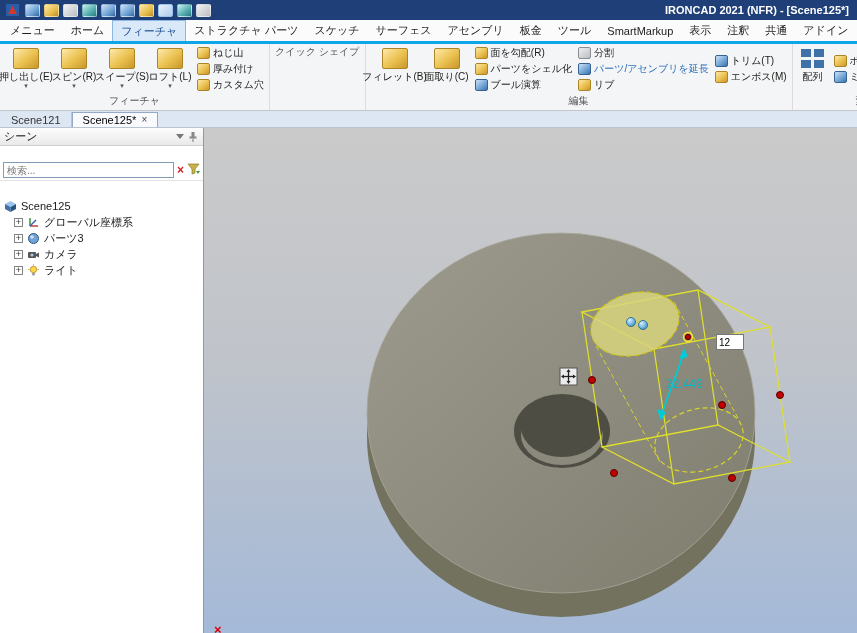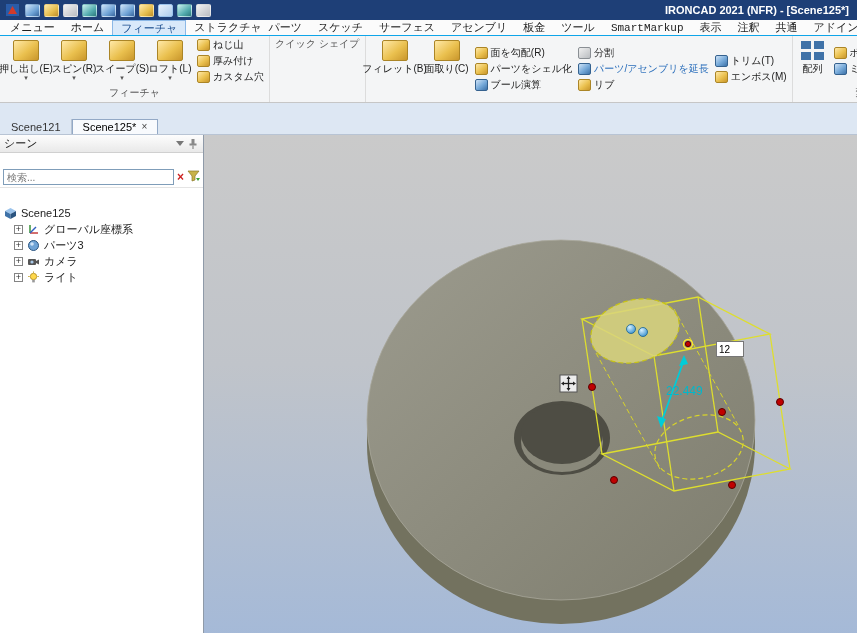--- a/index.html
+++ b/index.html
@@ -14,21 +14,21 @@
   .titlebar { height: 20px; background: #1e3f77; display: flex; align-items: center; padding: 0 5px; gap: 4px; font-weight: bold; }
   .qat-icon { width: 15px; height: 13px; border-radius: 2px; display: inline-block; border: 1px solid rgba(255,255,255,.25); }
   .qi-blue  { background: linear-gradient(140deg,#cfe3f7,#6fa3d6 60%,#39679e); }
   .qi-gold  { background: linear-gradient(140deg,#ffe9a8,#e5bd4c 60%,#bd8e2a); }
   .qi-gray  { background: linear-gradient(140deg,#f2f2f2,#b9bdc2); }
   .qi-teal  { background: linear-gradient(140deg,#c9f0ee,#55aeb0 60%,#2c7a7d); }
   .qat-icon.pressed { border: 1px solid #9cc4ec; background: linear-gradient(140deg,#e8f2fc,#aecdec); }
   .win-title { margin-left: auto; color: #ffffff; font-size: 11px; padding-right: 3px; white-space: nowrap; }
 
   
-  .tabrow { height: 16px; background: #fbfbfb; border-bottom: 1px solid #0ea5e9; display: flex; align-items: stretch; padding-left: 2px; font-family: Liberation Mono, monospace; }
+  .tabrow { height: 24px; background: #fbfbfb; border-bottom: 3px solid #0ea5e9; display: flex; align-items: stretch; padding-left: 2px; }
   .rtab { display: flex; align-items: center; padding: 0 8px; color: #222; cursor: default; white-space: nowrap; }
   .rtab.active { background: #d9e9fa; border: 1px solid #8cb8e6; border-bottom: none; color: #17498a; }
 
   
   .ribbon { height: 67px; background: #f4f5f6; border-bottom: 1px solid #c6c6c6; display: flex; align-items: stretch; overflow: hidden; }
   .rgroup { display: flex; flex-direction: column; border-right: 1px solid #dcdcdc; padding: 1px 3px 0; }
   .rgroup-body { display: flex; flex: 1; gap: 2px; }
   .rgroup-label { font-size: 10px; color: #555; text-align: center; padding: 0 2px 2px; white-space: nowrap; }
   .bigbtn { width: 46px; display: flex; flex-direction: column; align-items: center; padding-top: 3px; cursor: default; }
   .bigbtn .lbl { font-size: 10px; line-height: 11px; text-align: center; white-space: nowrap; }
@@ -40,21 +40,21 @@
       linear-gradient(#3f72a8,#3f72a8) 1px 1px/10px 8px no-repeat,
       linear-gradient(#3f72a8,#3f72a8) 14px 1px/10px 8px no-repeat,
       linear-gradient(#3f72a8,#3f72a8) 1px 12px/10px 8px no-repeat,
       linear-gradient(#3f72a8,#3f72a8) 14px 12px/10px 8px no-repeat; }
   .drop { font-size: 7px; color: #555; line-height: 8px; }
   .smallcol { display: flex; flex-direction: column; justify-content: center; gap: 2px; padding-bottom: 2px; }
   .smallbtn { display: flex; align-items: center; gap: 3px; font-size: 10px; white-space: nowrap; padding: 0 2px; cursor: default; }
   .icon13 { width: 13px; height: 12px; flex: none; border-radius: 2px; }
 
   
-  .doctabs { height: 32px; background: #dde7f3; border-bottom: 1px solid #b8c4d4; display: flex; align-items: flex-end; padding-left: 1px; }
+  .doctabs { height: 17px; background: #dde7f3; border-bottom: 1px solid #b8c4d4; display: flex; align-items: flex-end; padding-left: 1px; }
   .dtab { display: flex; align-items: center; gap: 5px; padding: 0 10px; height: 15px; font-size: 11px; color: #333; border-right: 1px solid #b8c4d4; cursor: default; }
   .dtab.active { background: #f8fafd; border: 1px solid #93a9c6; border-bottom: none; color: #000; }
   .dtab .x { color: #444; font-size: 10px; line-height: 10px; cursor: pointer; }
 
   
   .main { display: flex; height: 510px; }
 
   
   .panel { width: 204px; background: #ffffff; border-right: 1px solid #8f9aa8; display: flex; flex-direction: column; gap: 14px; }
   .panel-head { height: 18px; background: linear-gradient(#fdfdfd,#e9e9e9); border-bottom: 1px solid #d0d0d0; display: flex; align-items: center; padding: 0 4px; }
@@ -202,20 +202,21 @@
         <div class="smallbtn">
           <span class="icon13 blue"></span>
           <span>トリム(T)</span>
         </div>
         <div class="smallbtn">
           <span class="icon13 gold"></span>
           <span>エンボス(M)</span>
         </div>
       </div>
     </div>
+    <div class="rgroup-label">編集</div>
   </div>
 
   <div class="rgroup">
     <div class="rgroup-body">
       <div class="bigbtn" style="width:34px">
         <span class="icon24 gridblue"></span>
         <span class="lbl">配列</span>
       </div>
       <div class="smallcol">
         <div class="smallbtn">

